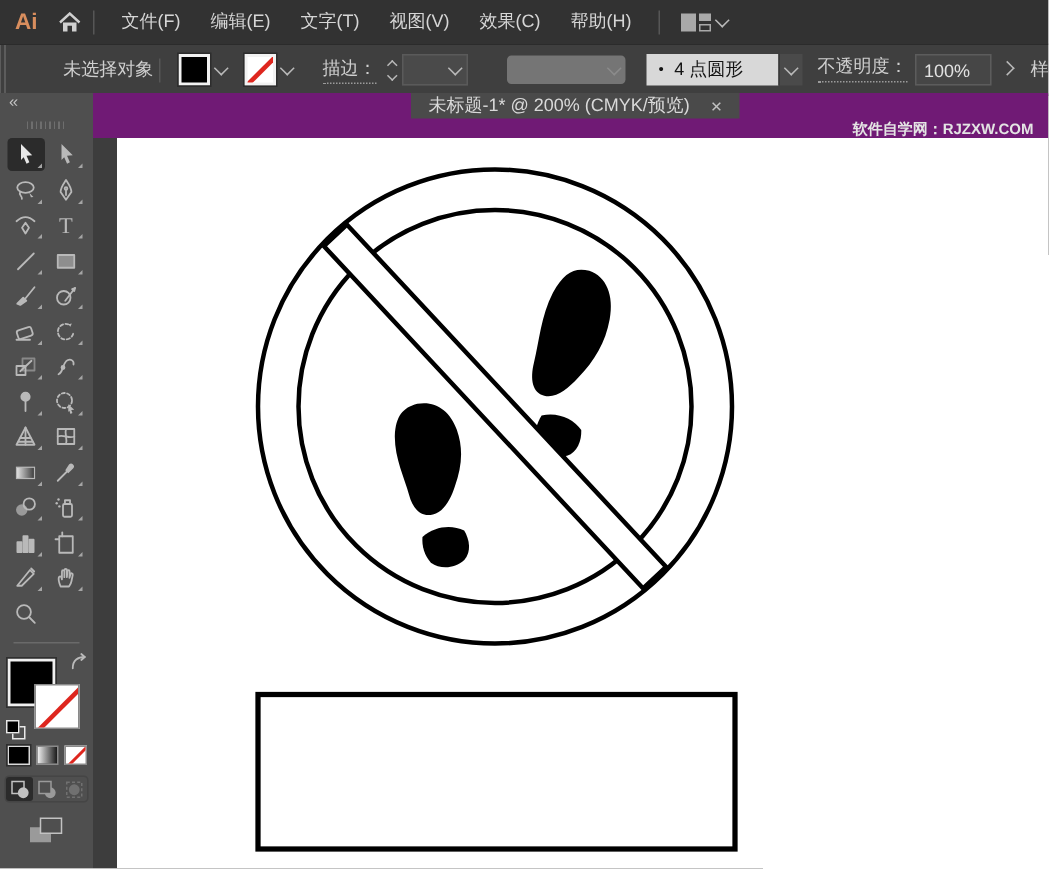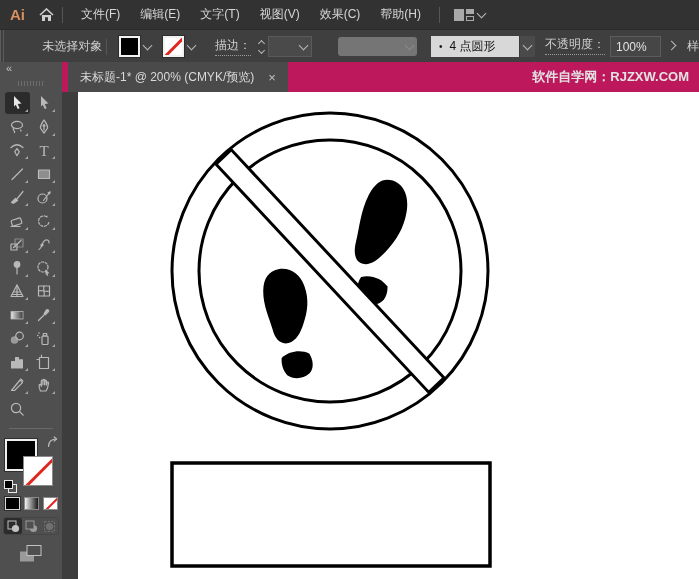--- a/index.html
+++ b/index.html
@@ -86,26 +86,26 @@
   .ctype.grad{background:linear-gradient(90deg,#f2f2f2,#1a1a1a);border:1px solid #8a8a8a;}
   .ctype.none{position:relative;background:#fff;border:1px solid #8a8a8a;overflow:hidden;}
   .ctype.none .redslash{left:-4px;top:5px;width:24px;height:2px;}
   
   .dmodes{display:flex;margin-top:7px;border:1px solid #454545;border-radius:3px;}
   .dmode{width:18px;height:16px;display:flex;align-items:center;justify-content:center;}
   .dmode.sel{background:#2b2b2b;border-radius:2px;}
   
   .scrmode{margin-top:9px;}
   
-  .tabbar{position:absolute;left:62px;right:0;top:0;height:30px;background:#be185d;
-    display:flex;align-items:center;}
+  .tabbar{position:absolute;left:62px;right:0;top:0;height:30px;background:#701a75;
+    display:flex;align-items:center;flex-direction:column;}
   .doc-tab{margin-left:6px;height:30px;background:#4a4a4a;color:#d9d9d9;font-size:12px;
     display:flex;align-items:center;padding:0 12px;}
   .tab-close{margin-left:14px;color:#c2c2c2;font-size:13px;line-height:13px;}
-  .watermark{margin-left:auto;margin-right:10px;color:#e4e4e4;font-size:13px;font-weight:bold;}
+  .watermark{margin-left:auto;margin-right:10px;color:#e4e4e4;font-size:10px;font-weight:bold;}
   
   .canvas{position:absolute;left:62px;right:0;top:30px;bottom:0;background:#3d3d3d;}
   .artboard{position:absolute;left:16px;top:0;right:0;bottom:0;background:#fff;}
   .artboard svg{position:absolute;left:0;top:0;}
 </style>
 </head>
 <body>
 
 <div id="screen">
 

